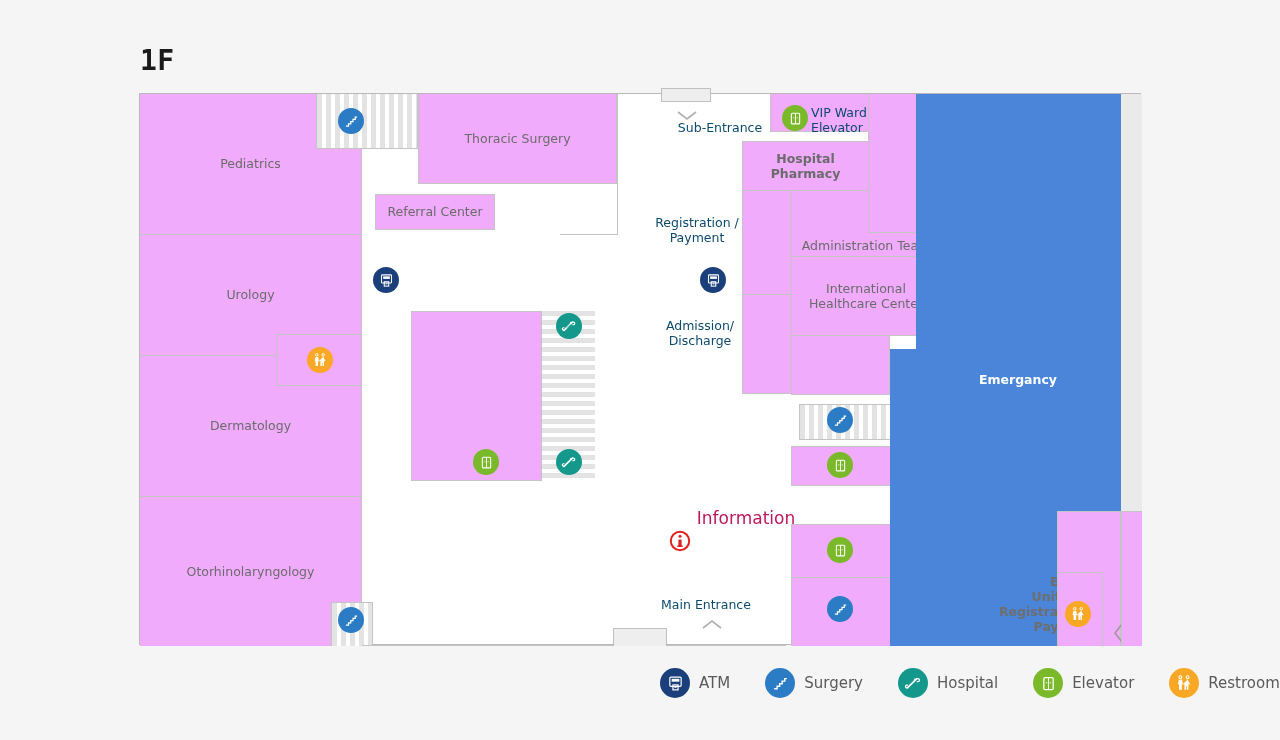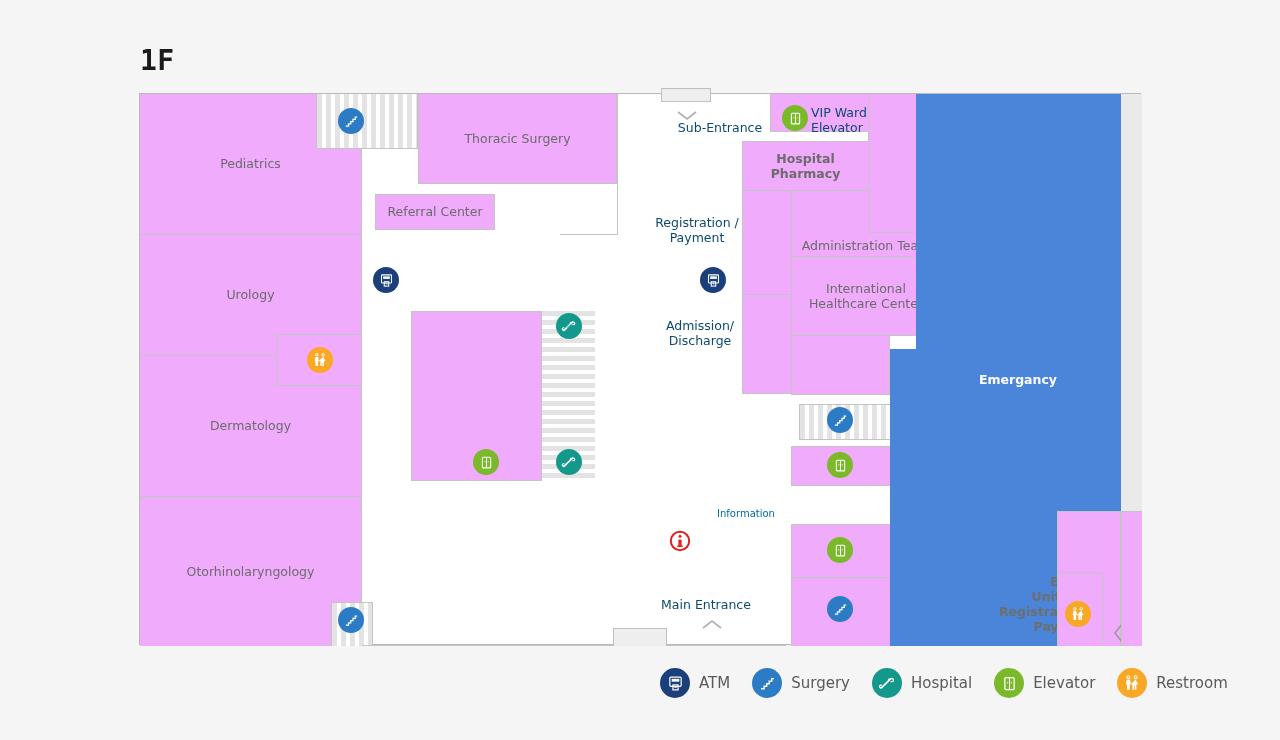--- a/index.html
+++ b/index.html
@@ -65,32 +65,32 @@
     border:1px solid #c4c4c4;
   }
   .poi{
     position:absolute;border-radius:50%;
     display:flex;align-items:center;justify-content:center;
   }
   .poi svg{display:block;}
   
   #legend{
     position:absolute;left:660px;top:666px;height:34px;
-    display:flex;gap:0px;
+    display:flex;gap:13px;
   }
   .legend-item{display:flex;align-items:center;margin-right:22px;}
   .legend-dot{
     width:30px;height:30px;border-radius:50%;
     display:flex;align-items:center;justify-content:center;flex:0 0 auto;
   }
   .legend-text{
     margin-left:9px;font-size:15px;color:#5a5a5a;white-space:nowrap;
   }
   .info-label{
-    position:absolute;font-size:10px;color:#0369a1;text-align:center;
+    position:absolute;font-size:17px;color:#be185d;text-align:center;
   }
   .door{
     position:absolute;background:#eeeeee;border:1px solid #c0c0c0;box-sizing:border-box;
   }
   .chev{position:absolute;}
 </style>
 </head>
 <body>
 
 <div id="floor-title">1F</div>

